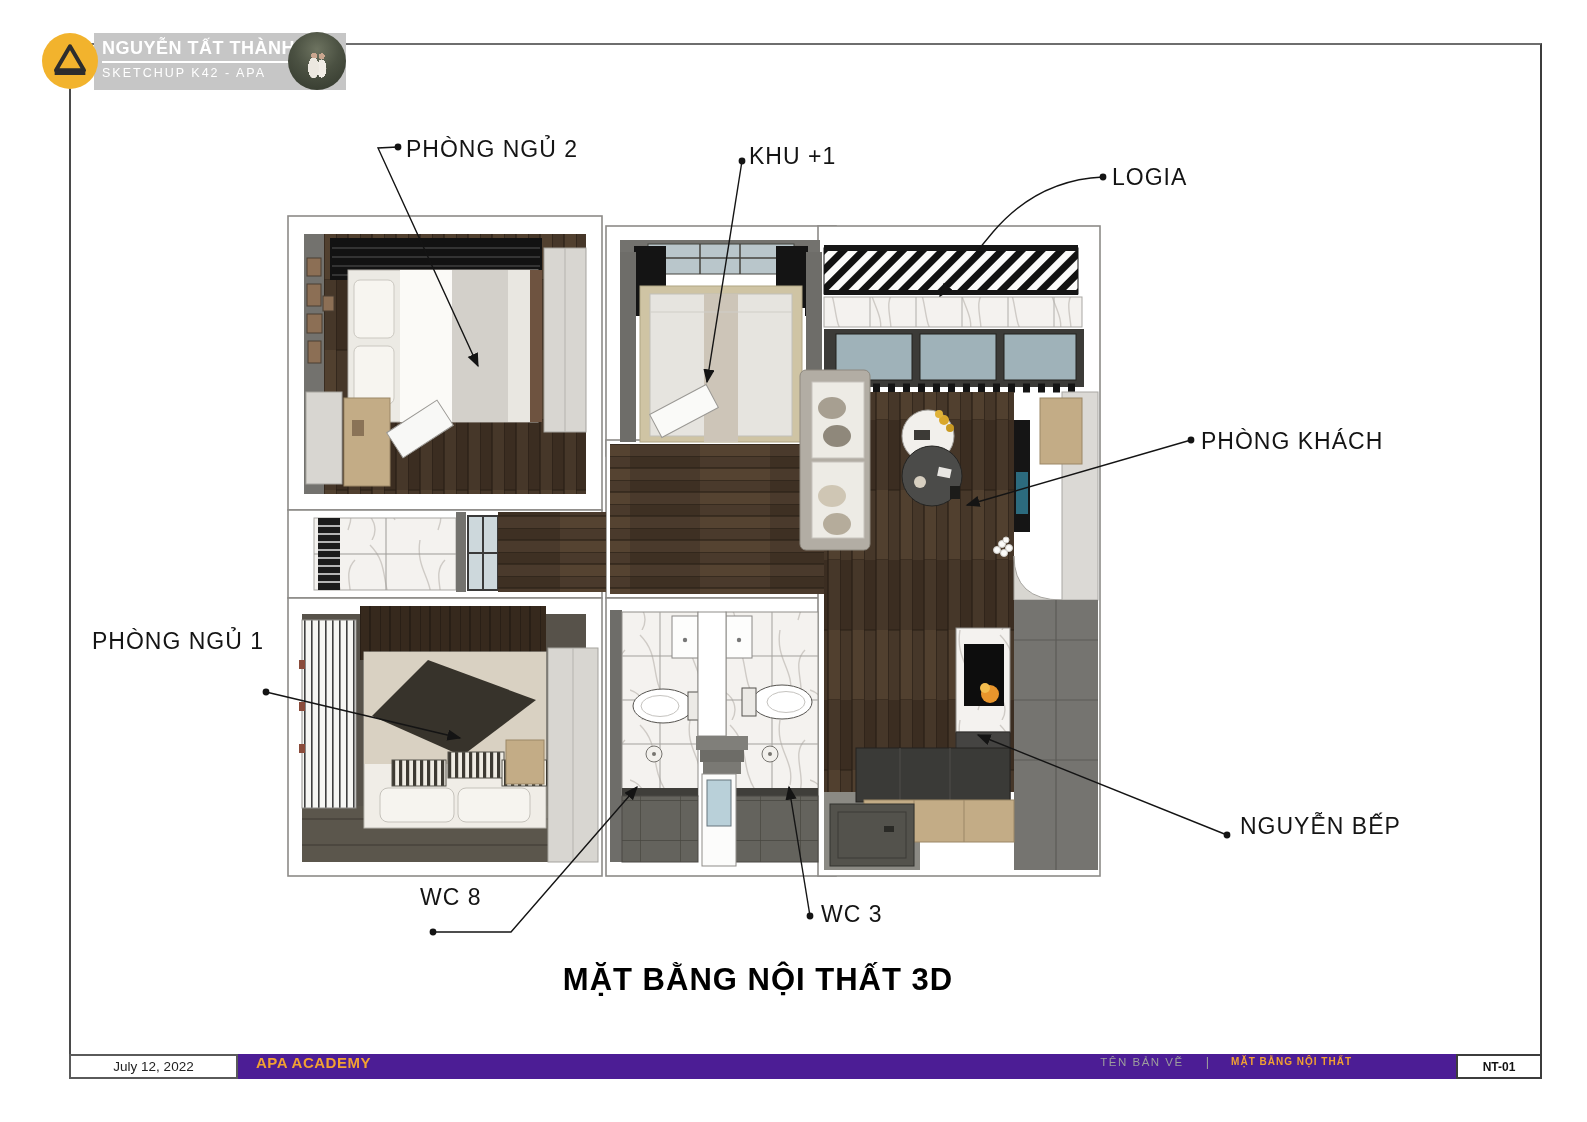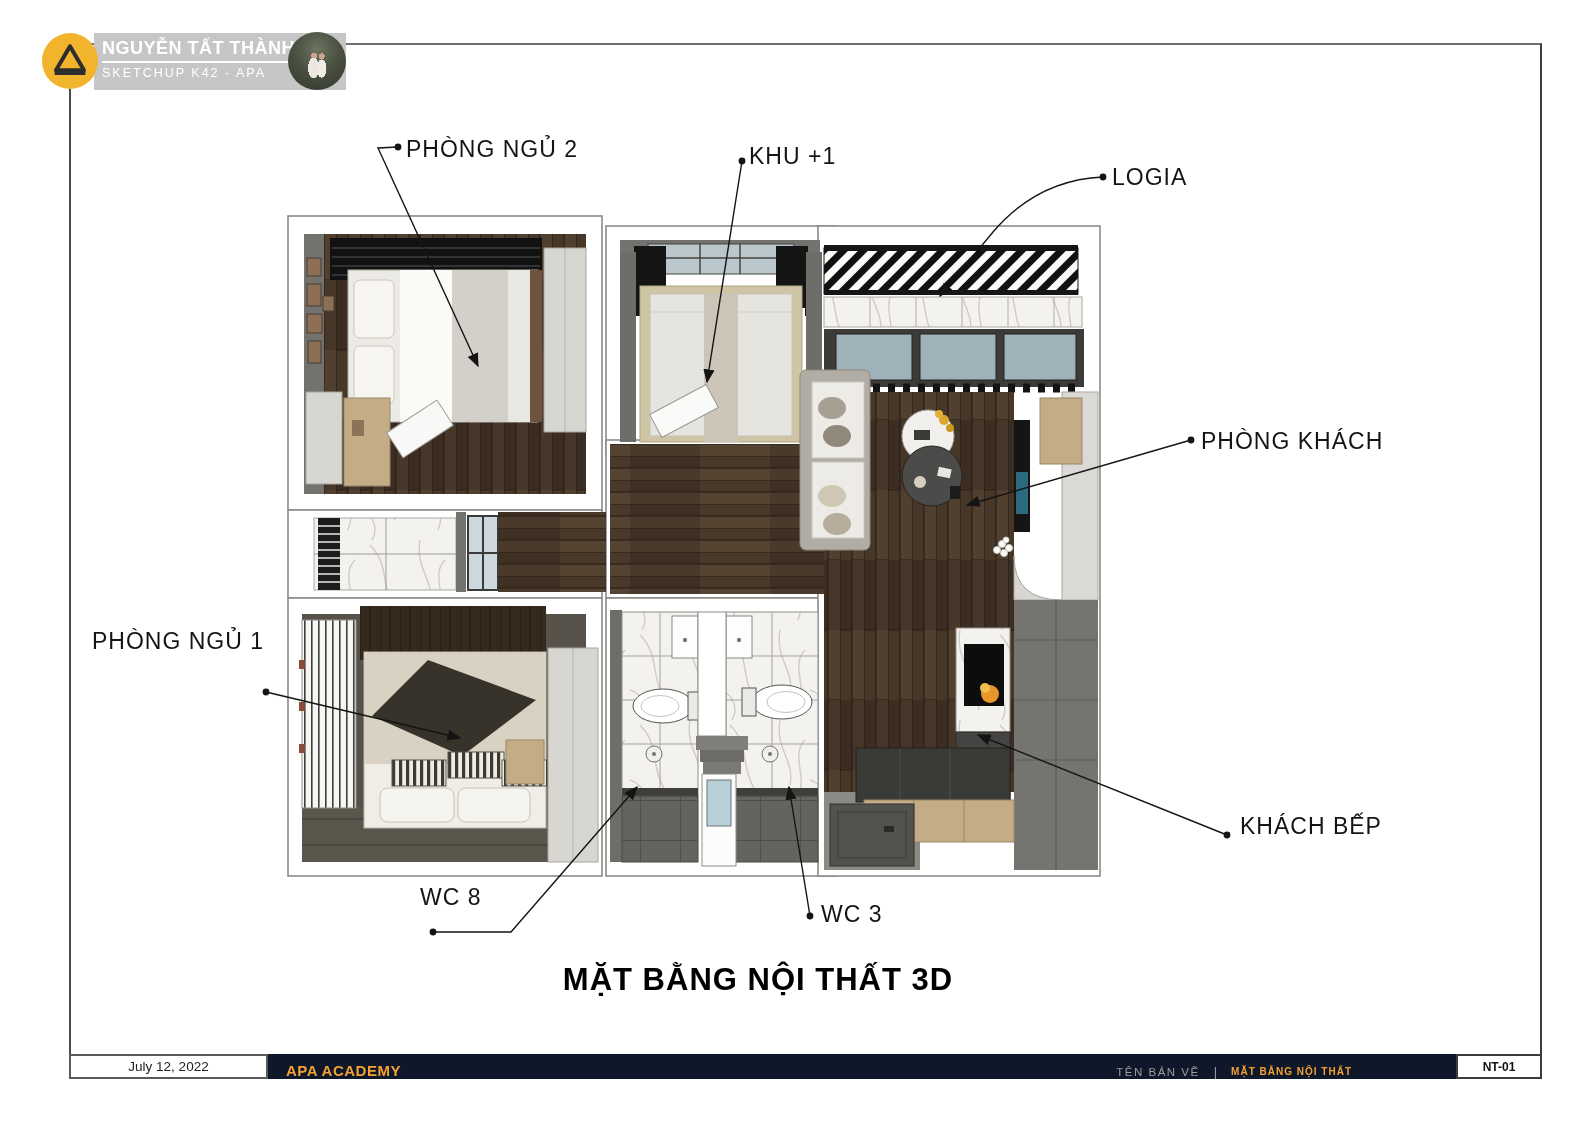--- a/index.html
+++ b/index.html
@@ -33,25 +33,25 @@
        white-space:nowrap;z-index:20;line-height:26px;}
   .plan-title{position:absolute;left:548px;top:962px;width:420px;text-align:center;
        font-size:31px;font-weight:bold;letter-spacing:1px;color:#000;z-index:20;}
 
   
   .plan-svg{position:absolute;left:0;top:0;z-index:10;}
 
   
   .titleblock{position:absolute;left:69px;top:1054px;width:1473px;height:25px;
       display:flex;z-index:30;}
-  .tb-date{width:199px;background:#fff;border:2px solid #5a5a5a;display:flex;
+  .tb-date{width:169px;background:#fff;border:2px solid #5a5a5a;display:flex;
       align-items:center;justify-content:center;font-size:13.5px;color:#222;}
-  .tb-bar{flex:1;background:#0f172a;display:flex;align-items:flex-end;padding-left:18px;}
+  .tb-bar{flex:1;background:#4c1d95;display:flex;align-items:flex-start;padding-left:18px;}
   .tb-company{color:#F2A132;font-weight:bold;font-size:15px;letter-spacing:.5px;}
-  .tb-right{margin-left:auto;margin-right:104px;display:flex;align-items:center;gap:14px;}
+  .tb-right{margin-left:auto;margin-right:104px;display:flex;align-items:center;gap:22px;}
   .tb-label{color:#9d9d9d;font-size:11.5px;letter-spacing:1.5px;}
   .tb-sep{color:#9d9d9d;font-size:13px;}
   .tb-name{color:#F2A132;font-weight:bold;font-size:10px;letter-spacing:1px;}
   .tb-sheet{width:86px;background:#fff;border:2px solid #3c3c3c;display:flex;
       align-items:center;justify-content:center;font-weight:bold;font-size:12px;color:#111;}
 </style>
 </head>
 <body>
 
 <div class="page">
@@ -320,21 +320,21 @@
       <circle cx="433" cy="932" r="3.4"></circle>
         <circle cx="810" cy="916" r="3.4"></circle>
     </g>
   </svg>
 
   <div class="ann" style="left:406px;top:136px">PHÒNG NGỦ 2</div>
   <div class="ann" style="left:749px;top:143px">KHU +1</div>
   <div class="ann" style="left:1112px;top:164px">LOGIA</div>
   <div class="ann" style="left:1201px;top:428px">PHÒNG KHÁCH</div>
   <div class="ann" style="left:92px;top:628px">PHÒNG NGỦ 1</div>
-  <div class="ann" style="left:1240px;top:813px">KHÁCH BẾP</div>
+  <div class="ann" style="left:1240px;top:813px">NGUYỄN BẾP</div>
   <div class="ann" style="left:420px;top:884px">WC 8</div>
   <div class="ann" style="left:821px;top:901px">WC 3</div>
 
   <div class="plan-title">MẶT BẰNG NỘI THẤT 3D</div>
 
   <div class="brand">
     <div class="brand-bg"></div>
     <div class="brand-text">
       <div class="brand-title">NGUYỄN TẤT THÀNH</div>
       <div class="brand-sub">SKETCHUP K42 - APA</div>

